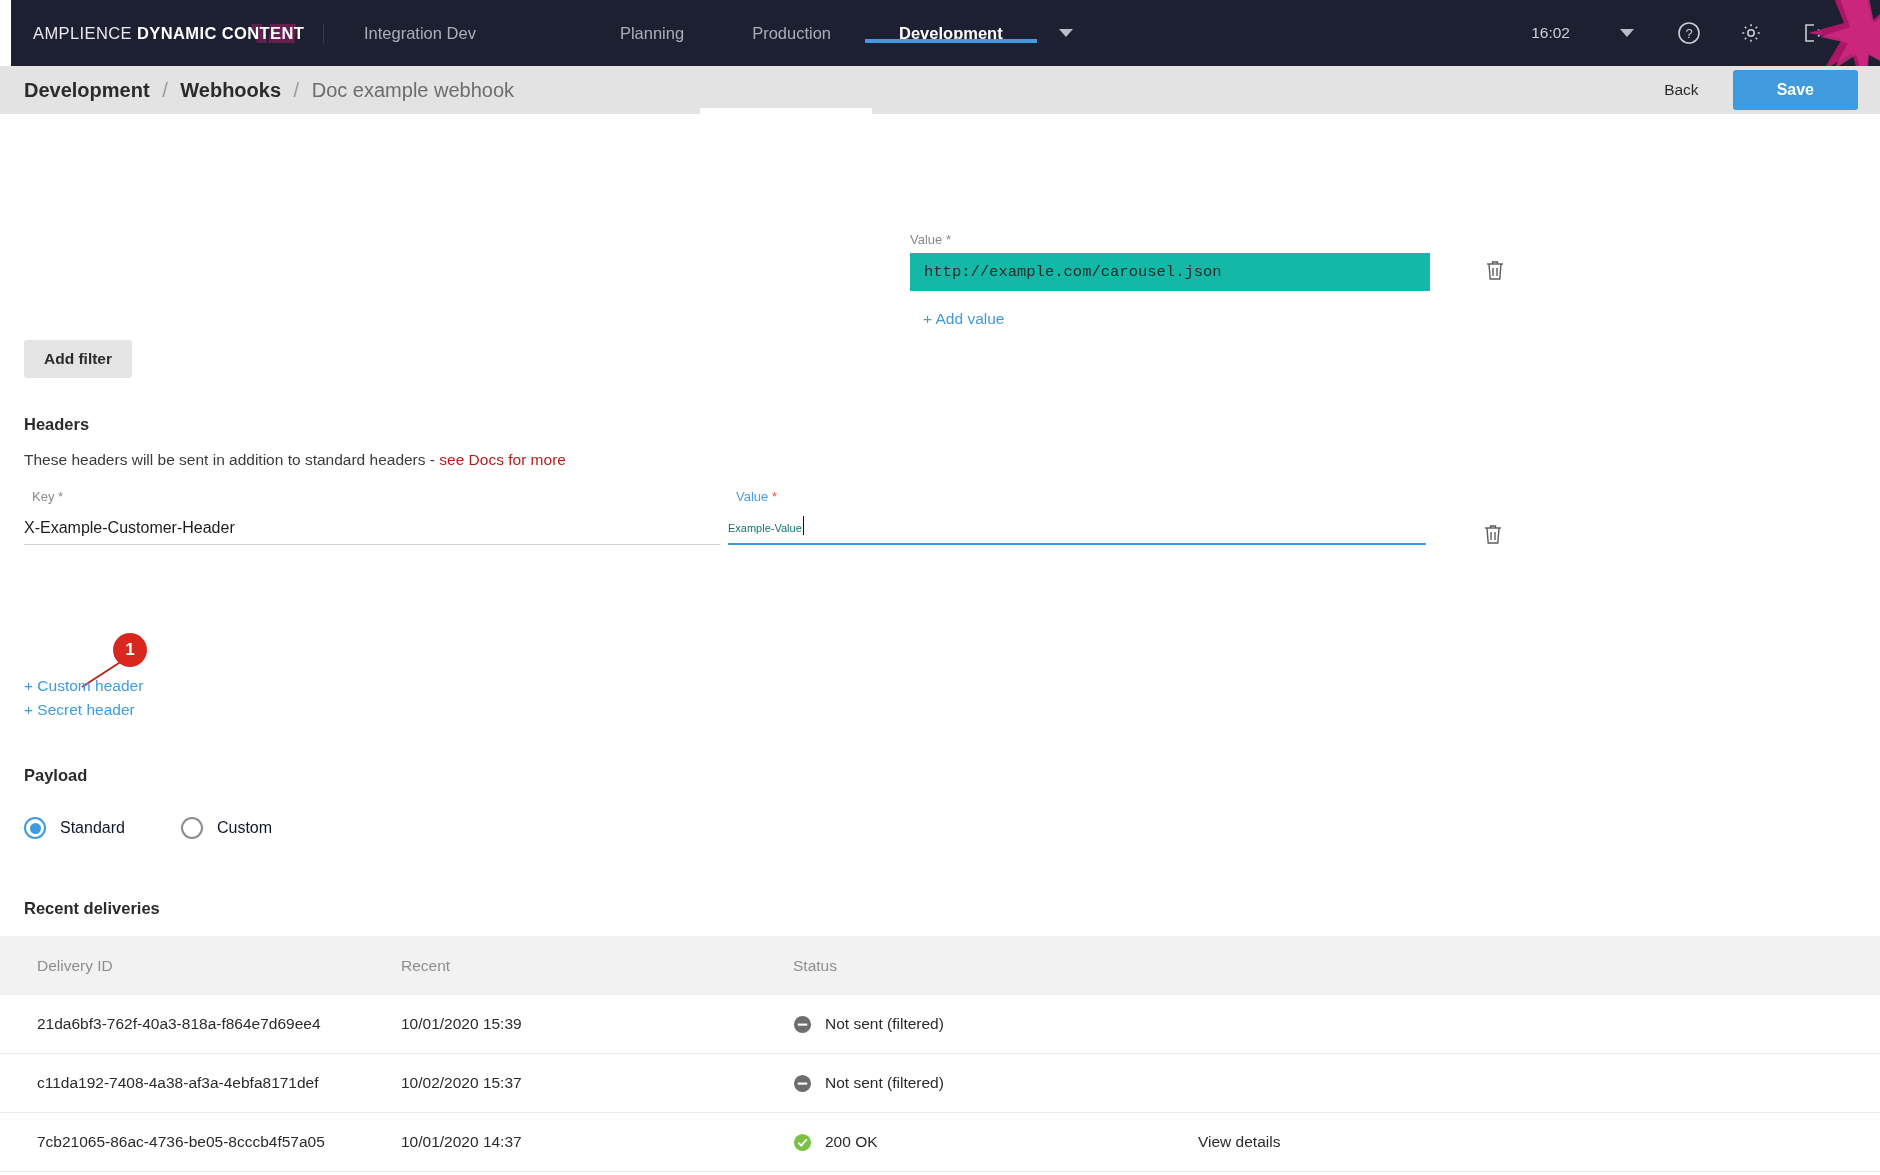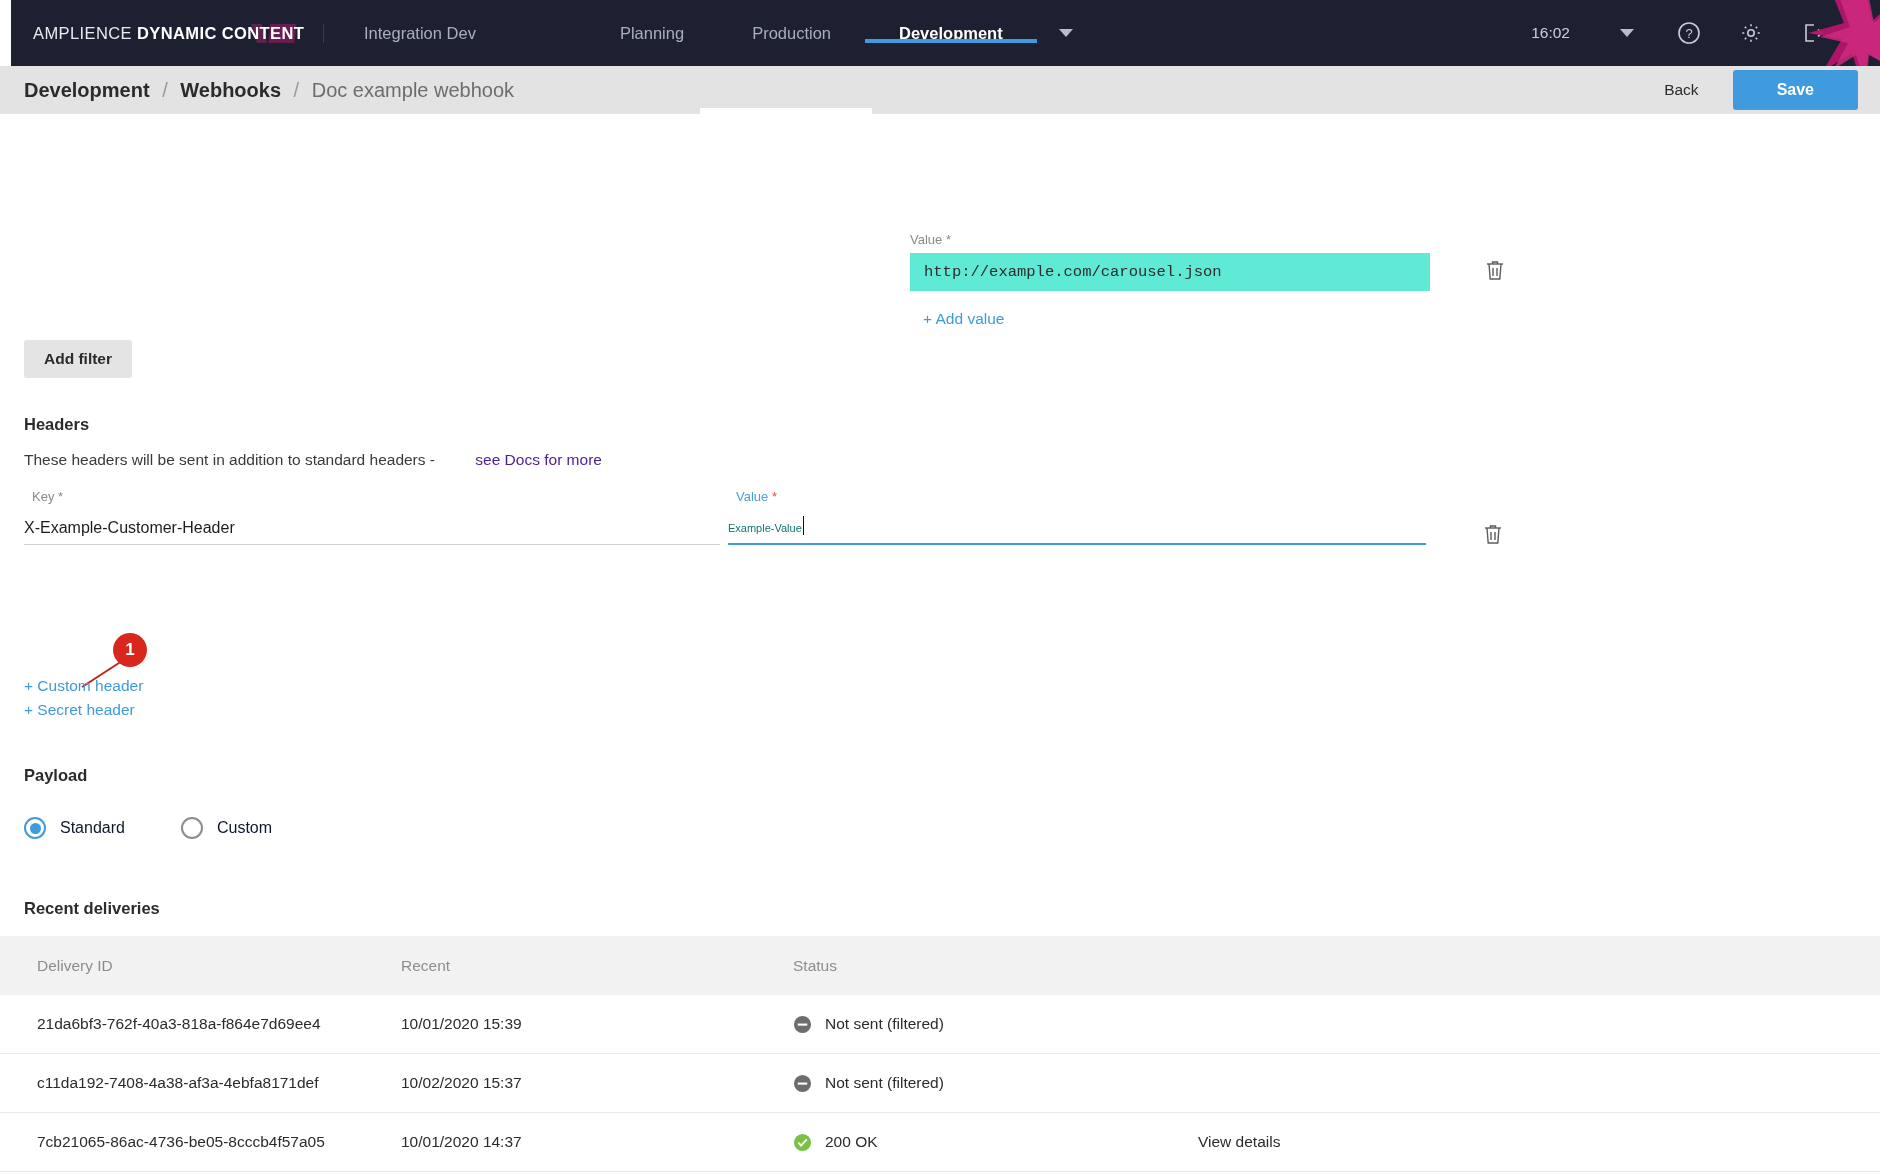--- a/index.html
+++ b/index.html
@@ -143,21 +143,21 @@
     border-bottom: 1px solid #dddddd;
   }
 
   
   .main { position: relative; background: #fff; height: 1075px; }
 
   .value-block { position: absolute; left: 910px; top: 118px; width: 520px; }
   .fl-label { font-size: 13px; color: #8a8a8a; margin-bottom: 6px; }
   .fl-label .req { color: #8a8a8a; }
   .ro-input {
-    background: #5eead4;
+    background: #14b8a6;
     height: 38px;
     display: flex; align-items: center;
     padding: 0 14px;
     font-family: "Liberation Mono", monospace;
     font-size: 15.5px;
     color: #2c2c2c;
   }
   .trash-btn {
     position: absolute;
     background: none; border: none; cursor: pointer; padding: 4px;
@@ -175,21 +175,21 @@
   }
 
   .sec-title {
     font-size: 16.5px; font-weight: 700; color: #2b2b2b;
   }
   .headers-title { position: absolute; left: 24px; top: 301px; }
   .headers-desc {
     position: absolute; left: 24px; top: 337px;
     font-size: 15.5px; color: #3a3a3a;
   }
-  .headers-desc a { color: #4c1d95; text-decoration: none; cursor: pointer; margin-left: 36px; }
+  .headers-desc a { color: #b91c1c; text-decoration: none; cursor: pointer; }
 
   .key-field { position: absolute; left: 24px; top: 375px; width: 696px; }
   .val-field { position: absolute; left: 728px; top: 375px; width: 698px; }
   .uf-label { font-size: 13px; color: #8a8a8a; margin-bottom: 8px; margin-left: 8px; }
   .uf-label.focused { color: #4a9fe0; }
   .uf-label .star { color: #8a8a8a; }
   .uf-label.focused .star { color: #e8503a; }
   .uf-input {
     height: 33px;
     border: none;

